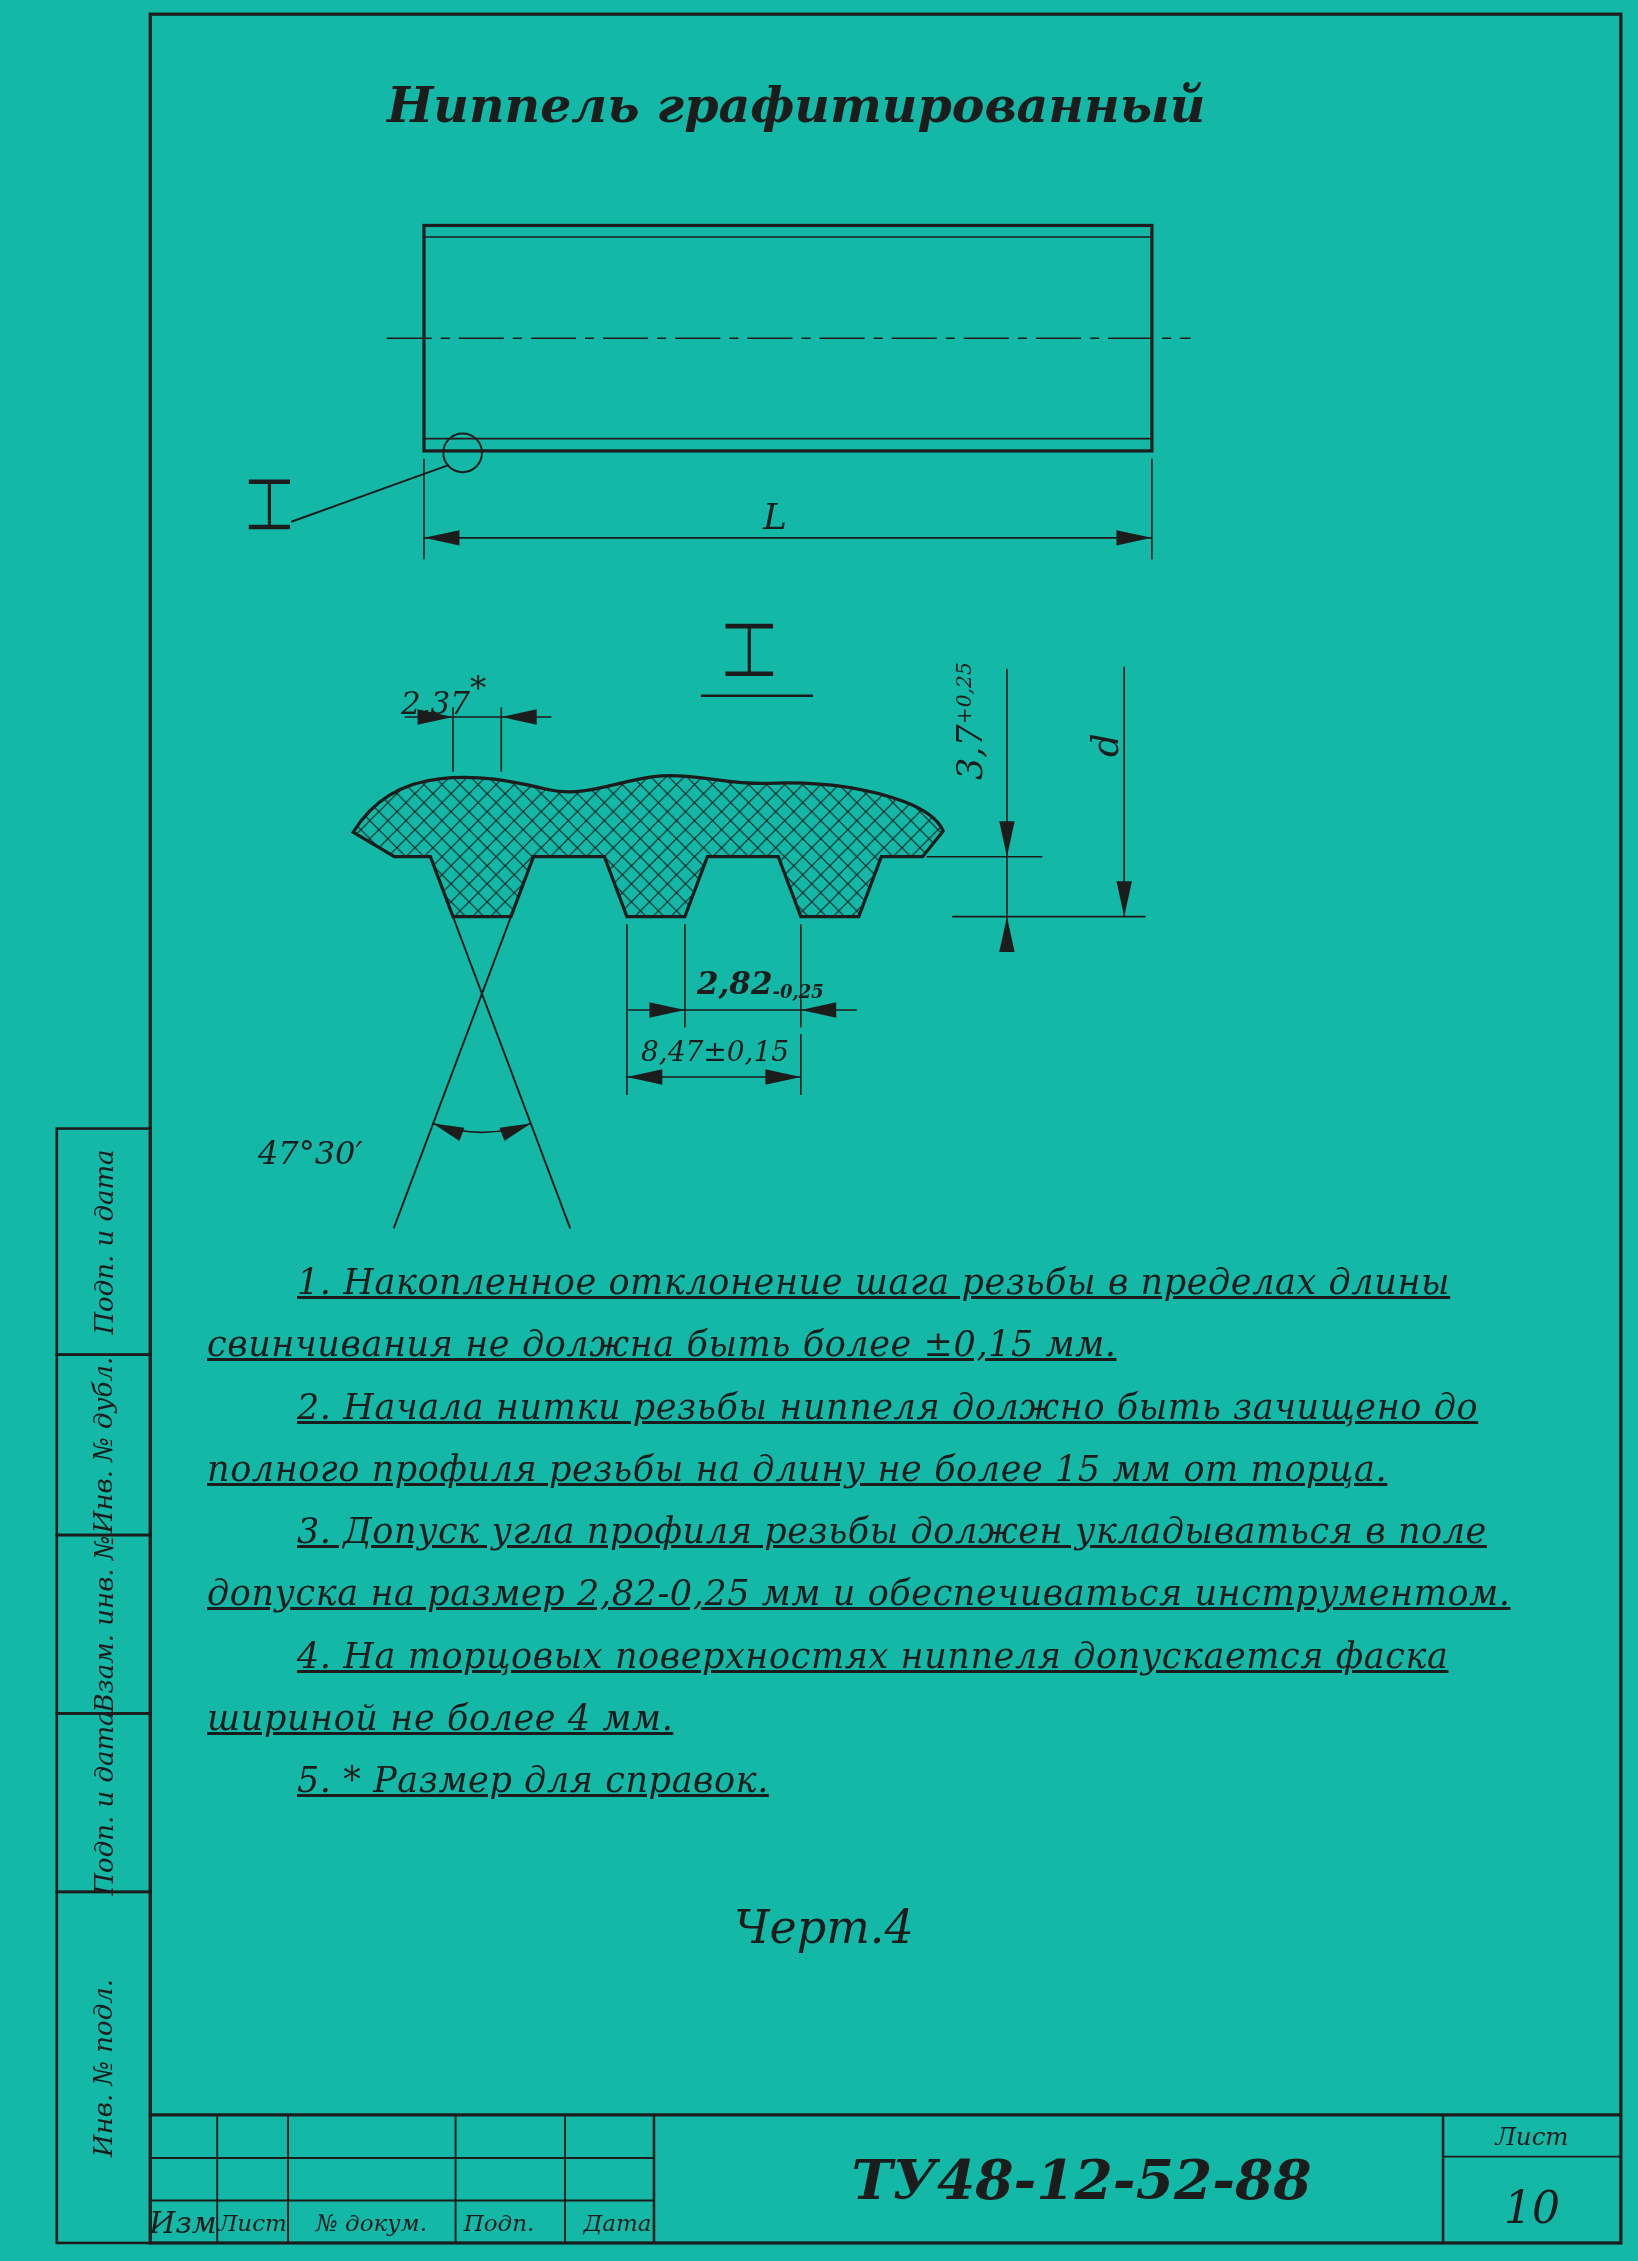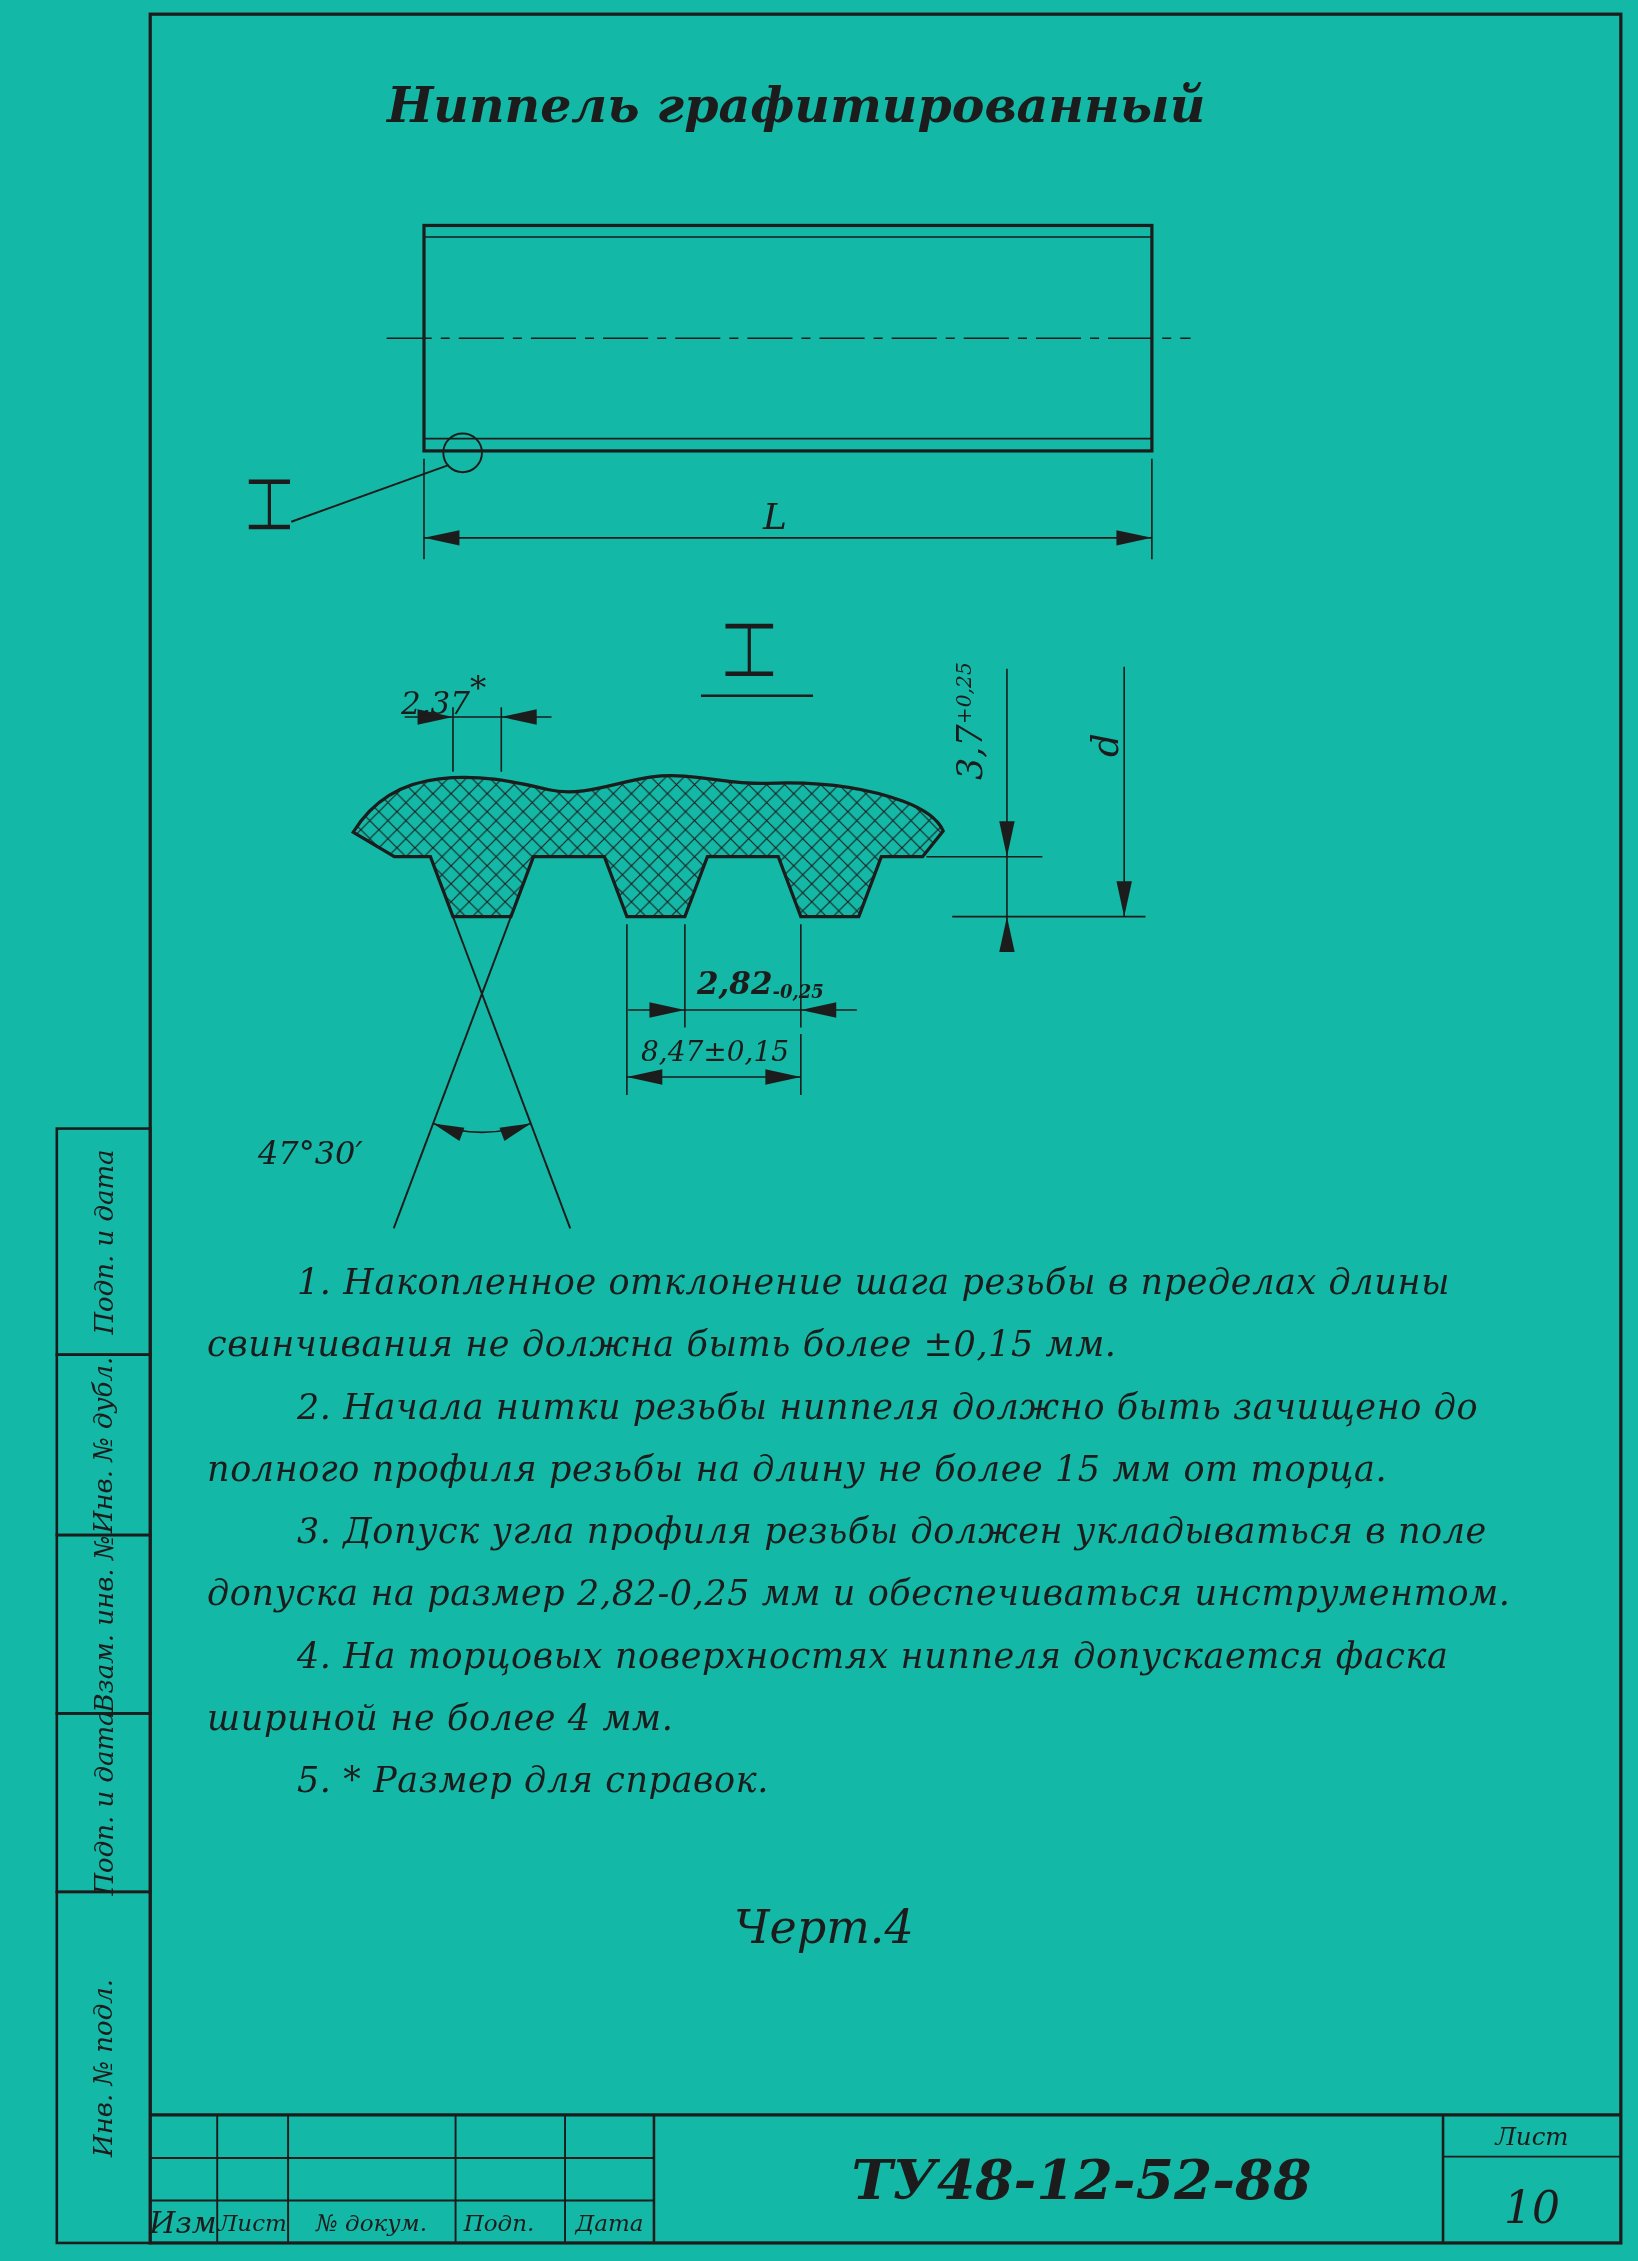--- a/index.html
+++ b/index.html
@@ -22,20 +22,21 @@
   svg{position:absolute;left:0;top:0;}
   .tol-sup{font-size:0.58em;vertical-align:0.55em;}
   .tol-sub{font-size:0.58em;vertical-align:-0.2em;}
   .star{font-size:1.05em;vertical-align:0.45em;}
   .notes p{
     margin:0;
     font-size:35px;
     line-height:1.78;
     text-indent:90px;
     letter-spacing:0.6px;
+    text-decoration:underline;
   }
   .vbox{
     display:flex;align-items:center;justify-content:center;
   }
   .vbox span{
     transform:rotate(-90deg);
     white-space:nowrap;
     font-size:26px;
   }
   .cell{
@@ -219,16 +220,16 @@
   <div class="abs cell hand" style="left:654px;top:2115px;width:789px;height:128px;font-size:55px;font-weight:bold;margin-left:33px;">ТУ48-12-52-88</div>
 
   <div class="abs cell hand" style="left:1443px;top:2115px;width:178px;height:42px;font-size:24.5px;">Лист</div>
 
   <div class="abs cell hand" style="left:1443px;top:2157px;width:178px;height:100px;font-size:44px;">10</div>
 
   <div class="abs cell hand" style="left:150px;top:2201px;width:66px;height:43px;font-size:30px;">Изм</div>
   <div class="abs cell hand" style="left:217px;top:2201px;width:71px;height:43px;font-size:23px;">Лист</div>
   <div class="abs cell hand" style="left:288px;top:2201px;width:167px;height:43px;font-size:23px;">№ докум.</div>
   <div class="abs cell hand" style="left:455px;top:2201px;width:88px;height:43px;font-size:23px;">Подп.</div>
-  <div class="abs cell hand" style="left:565px;top:2201px;width:89px;height:43px;font-size:23px;">Дата</div>
+  <div class="abs cell hand" style="left:565px;top:2201px;width:89px;height:43px;font-size:23px;padding-left:8px;">Дата</div>
 
 </div>
 
 
 </body></html>

